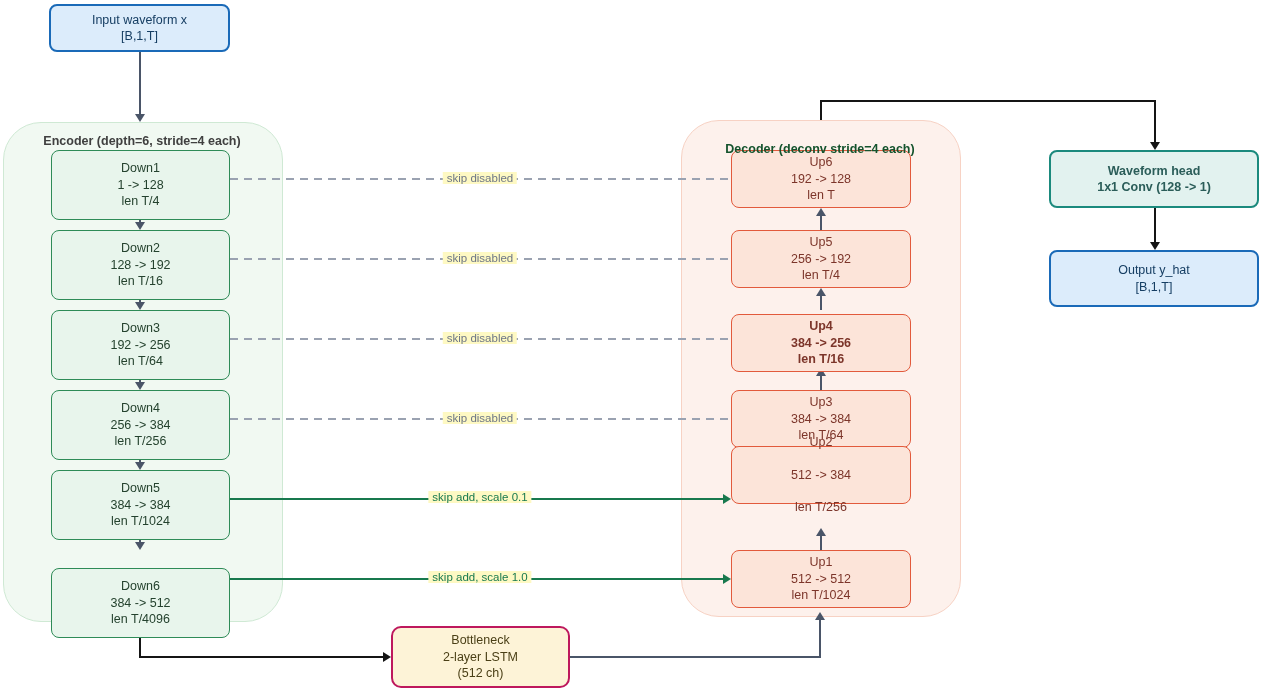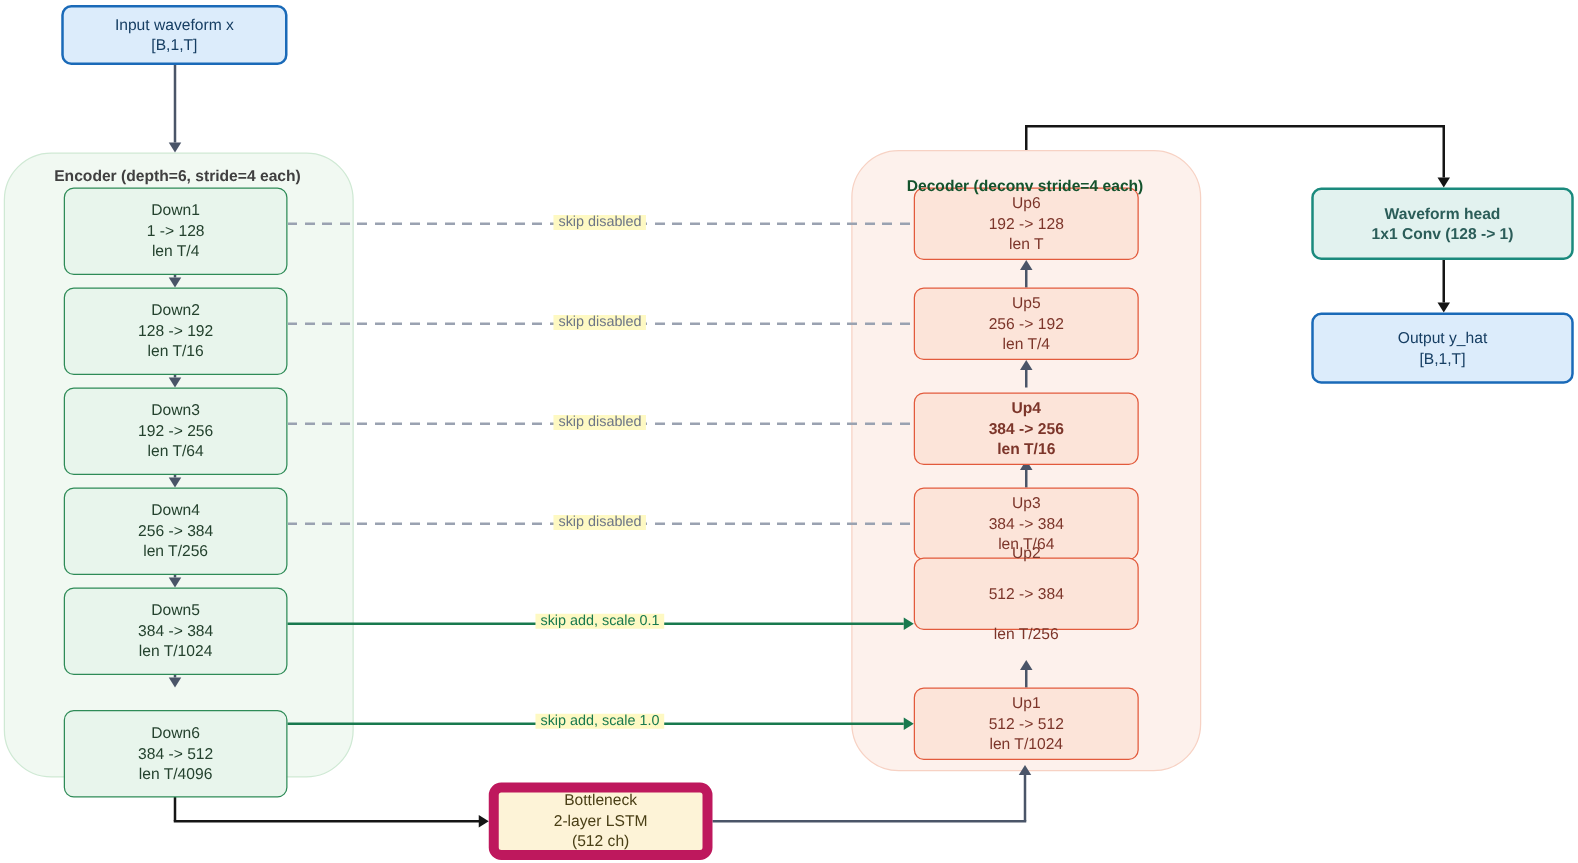--- a/index.html
+++ b/index.html
@@ -11,21 +11,21 @@
   .group-title{position:absolute;text-align:center;font-weight:bold;font-size:12.5px;z-index:3;}
   .node{
     position:absolute;box-sizing:border-box;border-radius:8px;
     display:flex;flex-direction:column;align-items:center;justify-content:center;
     font-size:12.5px;line-height:1.32;text-align:center;z-index:2;
   }
   .blue{background:#dcecfb;border:2px solid #1a6ab8;color:#163e63;}
   .down{left:51px;width:179px;height:70px;background:#e8f5ec;border:1.5px solid #2e8b57;color:#24422e;}
   .up{left:731px;width:180px;height:58px;background:#fce4d9;border:1.5px solid #e25a3c;color:#7c352a;}
   .teal{background:#e2f2ef;border:2px solid #1b8a7d;color:#2b5d59;}
-  .gold{background:#fdf3d7;border:8px solid #be185d;color:#4a3f16;border-radius:10px;}
+  .gold{background:#fdf3d7;border:2px solid #be185d;color:#4a3f16;border-radius:10px;}
   .vline{position:absolute;width:2px;background:#4a5568;z-index:1;}
   .hline{position:absolute;height:2px;background:#4a5568;z-index:1;}
   .vline.black{width:1.5px;background:#151515;}
   .hline.black{height:1.5px;background:#151515;}
   .hline.green{background:#18794e;}
   .ah{position:absolute;width:0;height:0;z-index:1;}
   .ah.d{border-left:5px solid transparent;border-right:5px solid transparent;border-top:8px solid #4a5568;}
   .ah.u{border-left:5px solid transparent;border-right:5px solid transparent;border-bottom:8px solid #4a5568;}
   .ah.r{border-top:5px solid transparent;border-bottom:5px solid transparent;border-left:8px solid #4a5568;}
   .ah.d.black{border-top-color:#151515;}

